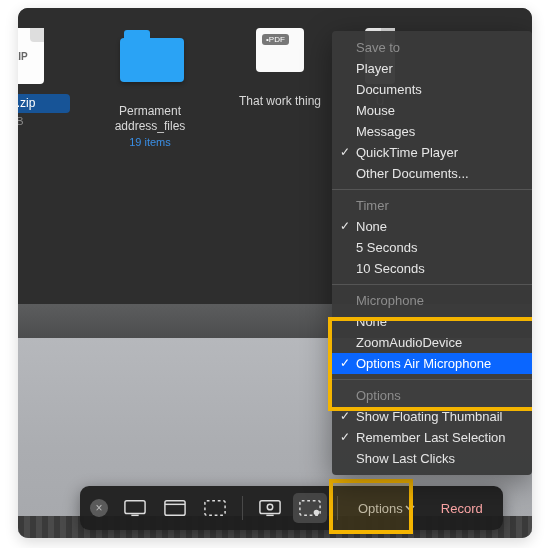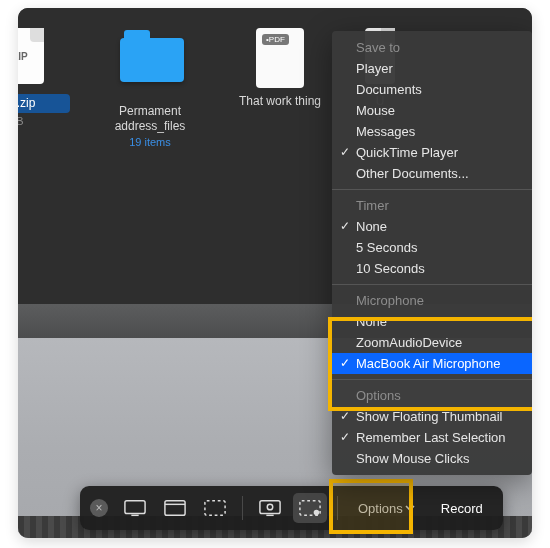--- a/index.html
+++ b/index.html
@@ -18,21 +18,21 @@
     background: #2e2e2e;
     display: flex; gap: 30px; padding: 20px 0 0 0;
     overflow: hidden;
   }
   .file { width: 100px; text-align: center; font-size: 12px; color: #d9d9d9; flex: 0 0 auto; }
   .file .ficon { width: 60px; height: 56px; margin: 0 auto 10px; position: relative; }
   .zip-badge { width: 48px; height: 56px; margin: 0 auto; background: #fdfdfd; border-radius: 4px; display:flex;align-items:center;justify-content:center;color:#666;font-size:10px;font-weight:600; position:relative; }
   .zip-badge::before { content:""; position:absolute; top:0;right:0;width:14px;height:14px;background:#dedede; border-bottom-left-radius:4px;}
   .folder-shape { width: 64px; height: 44px; margin: 10px auto 0; background:#2aa3f5; border-radius:4px; position:relative; box-shadow:0 2px 4px rgba(0,0,0,0.3); }
   .folder-shape::before { content:""; position:absolute; top:-8px; left:4px; width:26px; height:10px; background:#2aa3f5; border-radius:3px 3px 0 0; }
-  .pdf-badge { width: 48px; height: 60px; margin: 0 auto; background:#fafafa; border-radius:4px; position:relative; }
+  .pdf-badge { width: 48px; height: 44px; margin: 0 auto; background:#fafafa; border-radius:4px; position:relative; }
   .pdf-badge .pdf-tag { position:absolute; top:6px; left:6px; font-size:8px; background:#777; color:#fff; border-radius:3px; padding:1px 4px; }
   .sel { display:inline-block; background:rgba(0,122,255,0.5); border-radius:4px; padding:2px 4px; color:#fff; }
   .fname { display:block; line-height:1.25; }
   .fmeta { display:block; font-size:11px; color:#8c8c8c; margin-top:2px; }
   .fmeta-blue { color:#3a8fe6; }
 
   .desktop::after {
     content:""; position:absolute; left:0; right:0; bottom:0; height:34px;
     background: linear-gradient(#5c5d5e, #4c4d4e);
   }
@@ -174,21 +174,21 @@
 
     <div class="vbar"></div>
 
     <div class="lbl">
       <span>Options</span>
       <svg width="10" height="10" viewBox="0 0 10 10">
           <path d="M1 3 L5 7 L9 3" fill="none" stroke="currentColor" stroke-width="1.6"></path>
         </svg>
     </div>
 
-    <div class="lbl" style="color:#ffffff;cursor:default">
+    <div class="lbl" style="color:#fca5a5;cursor:default">
       <span>Record</span>
     </div>
   </div>
 
   <div class="menu">
 
     <div class="mitem header">Save to</div>
     <div class="mitem">
         <span>Player</span>
       </div>
@@ -227,35 +227,35 @@
 
     <div class="mitem header">Microphone</div>
     <div class="mitem">
         <span>None</span>
       </div>
     <div class="mitem">
         <span>ZoomAudioDevice</span>
       </div>
     <div class="mitem sel-blue">
         <span class="chk">✓</span>
-        <span>MacBook Air Microphone</span>
+        <span>Options Air Microphone</span>
       </div>
 
     <div class="sep"></div>
 
     <div class="mitem header">Options</div>
     <div class="mitem">
         <span class="chk">✓</span>
         <span>Show Floating Thumbnail</span>
       </div>
     <div class="mitem">
         <span class="chk">✓</span>
         <span>Remember Last Selection</span>
       </div>
     <div class="mitem">
-        <span>Show Mouse Clicks</span>
+        <span>Show Last Clicks</span>
       </div>
   </div>
 
   <div class="hl-mic"></div>
   <div class="hl-opt"></div>
 
 </div>
 
 </body></html>

